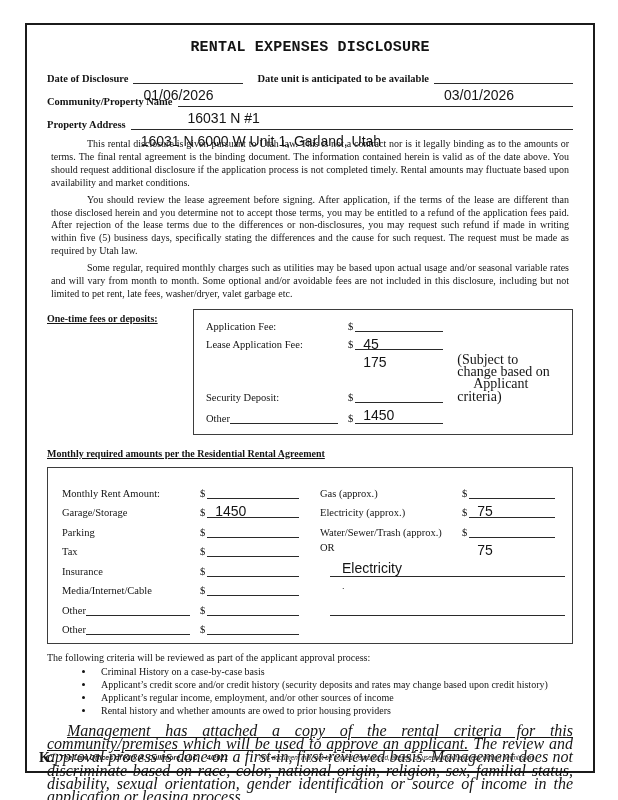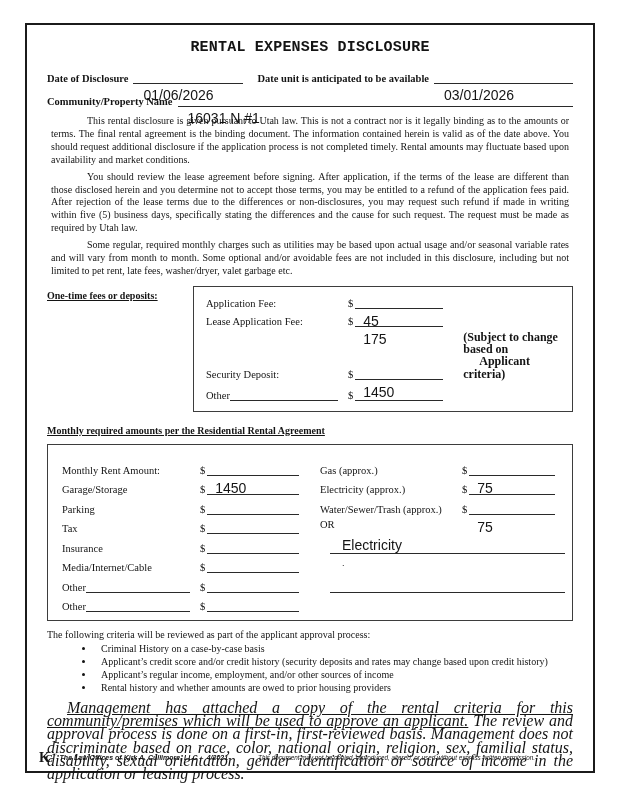--- a/index.html
+++ b/index.html
@@ -23,21 +23,21 @@
   .sec-head{font-weight:bold;font-size:10px;text-decoration:underline;white-space:nowrap;}
   .ot-head{width:146px;flex:none;padding-top:4px;}
   .box{border:1.5px solid #3d3d3d;box-sizing:border-box;background:#fff;}
   .ot-box{flex:1;padding:8px 12px 6px;}
   .frow{display:flex;align-items:flex-end;margin-bottom:4px;font-size:10.5px;}
   .flabel{width:142px;flex:none;}
   .money{display:flex;align-items:flex-end;flex:none;}
   .cur{margin-right:2px;}
   .mblank{width:88px;border-bottom:1px solid #2a2a2a;height:14px;box-sizing:border-box;}
   .mblank .val{padding-left:8px;}
-  .note{margin-left:20px;font-size:12px;line-height:12.3px;font-weight:bold;}
+  .note{margin-left:14px;font-size:14px;line-height:12.3px;font-weight:normal;}
   .note-l2{padding-left:16px;}
   .other-row{margin-top:7px;}
   .olabel{display:flex;align-items:flex-end;}
   .olabel .lblank{flex:1;margin-right:10px;border-bottom:1px solid #2a2a2a;height:13px;}
   
   .m-heading{margin-top:13px;}
   .m-box{margin-top:8px;padding:11px 14px 8px;display:flex;}
   .m-left{width:252px;flex:none;}
   .m-right{flex:1;margin-left:6px;}
   .mrow{display:flex;align-items:flex-end;height:19.5px;font-size:10.5px;}
@@ -82,20 +82,24 @@
     <span class="spc"></span>
     <span class="lbl">Date unit is anticipated to be available</span>
     <span class="blank grow"><span class="val">03/01/2026</span></span>
   </div>
 
   <div class="hrow">
     <span class="lbl">Community/Property Name</span>
     <span class="blank grow"><span class="val">16031 N #1</span></span>
   </div>
 
+  <div class="hrow">
+    <span class="lbl">Property Address</span>
+    <span class="blank grow"><span class="val">16031 N 6000 W Unit 1, Garland, Utah</span></span>
+  </div>
 
   <p class="body-p">This rental disclosure is given pursuant to Utah law. This is not a contract nor is it legally binding as to the amounts or terms. The final rental agreement is the binding document. The information contained herein is valid as of the date above. You should request additional disclosure if the application process is not completed timely. Rental amounts may fluctuate based upon availability and market conditions.</p>
   <p class="body-p">You should review the lease agreement before signing. After application, if the terms of the lease are different than those disclosed herein and you determine not to accept those terms, you may be entitled to a refund of the application fees paid. After rejection of the lease terms due to the differences or non-disclosures, you may request such refund if made in writing within five (5) business days, specifically stating the differences and the cause for such request.  The request must be made as required by Utah law.</p>
   <p class="body-p">Some regular, required monthly charges such as utilities may be based upon actual usage and/or seasonal variable rates and will vary from month to month. Some optional and/or avoidable fees are not included in this disclosure, including but not limited to pet rent, late fees, washer/dryer, valet garbage etc.</p>
 
   <div class="onetime">
     <div class="sec-head ot-head">One-time fees or deposits:</div>
     <div class="box ot-box">
 
       <div class="frow">

